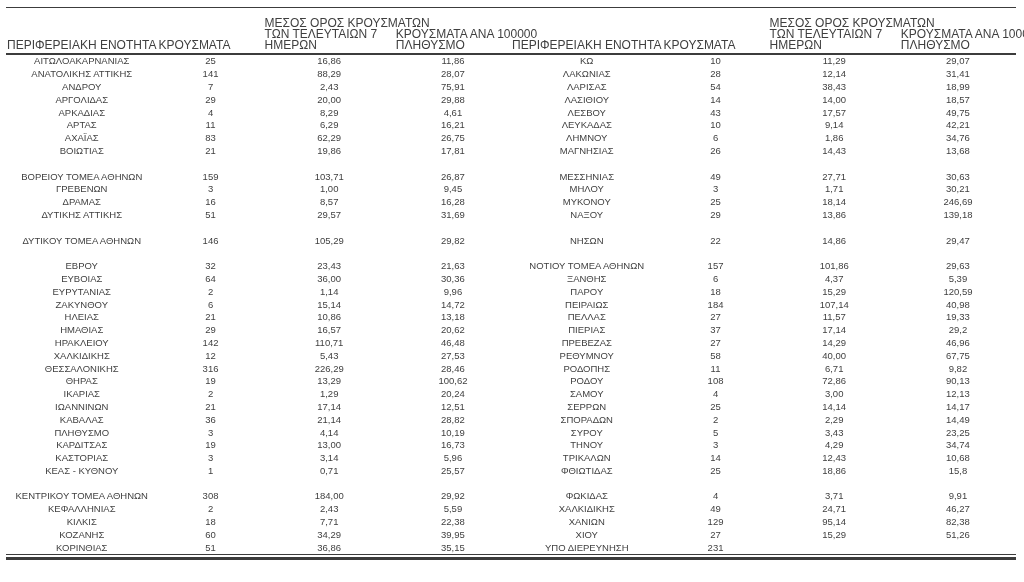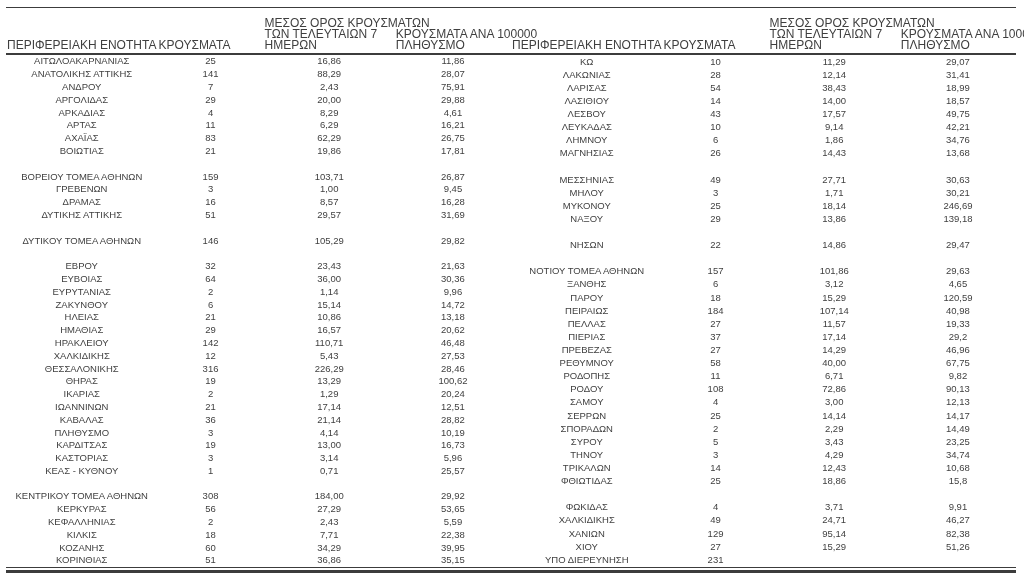--- a/index.html
+++ b/index.html
@@ -293,26 +293,20 @@
             <td></td>
             <td></td>
           </tr>
           <tr>
             <td>ΚΕΝΤΡΙΚΟΥ ΤΟΜΕΑ ΑΘΗΝΩΝ</td>
             <td>308</td>
             <td>184,00</td>
             <td>29,92</td>
           </tr>
           <tr>
-            <td>ΚΕΡΚΥΡΑΣ</td>
-            <td>56</td>
-            <td>27,29</td>
-            <td>53,65</td>
-          </tr>
-          <tr>
             <td>ΚΕΦΑΛΛΗΝΙΑΣ</td>
             <td>2</td>
             <td>2,43</td>
             <td>5,59</td>
           </tr>
           <tr>
             <td>ΚΙΛΚΙΣ</td>
             <td>18</td>
             <td>7,71</td>
             <td>22,38</td>
@@ -453,22 +447,22 @@
           </tr>
           <tr>
             <td>ΝΟΤΙΟΥ ΤΟΜΕΑ ΑΘΗΝΩΝ</td>
             <td>157</td>
             <td>101,86</td>
             <td>29,63</td>
           </tr>
           <tr>
             <td>ΞΑΝΘΗΣ</td>
             <td>6</td>
-            <td>3,12</td>
-            <td>4,65</td>
+            <td>4,37</td>
+            <td>5,39</td>
           </tr>
           <tr>
             <td>ΠΑΡΟΥ</td>
             <td>18</td>
             <td>15,29</td>
             <td>120,59</td>
           </tr>
           <tr>
             <td>ΠΕΙΡΑΙΩΣ</td>
             <td>184</td>

